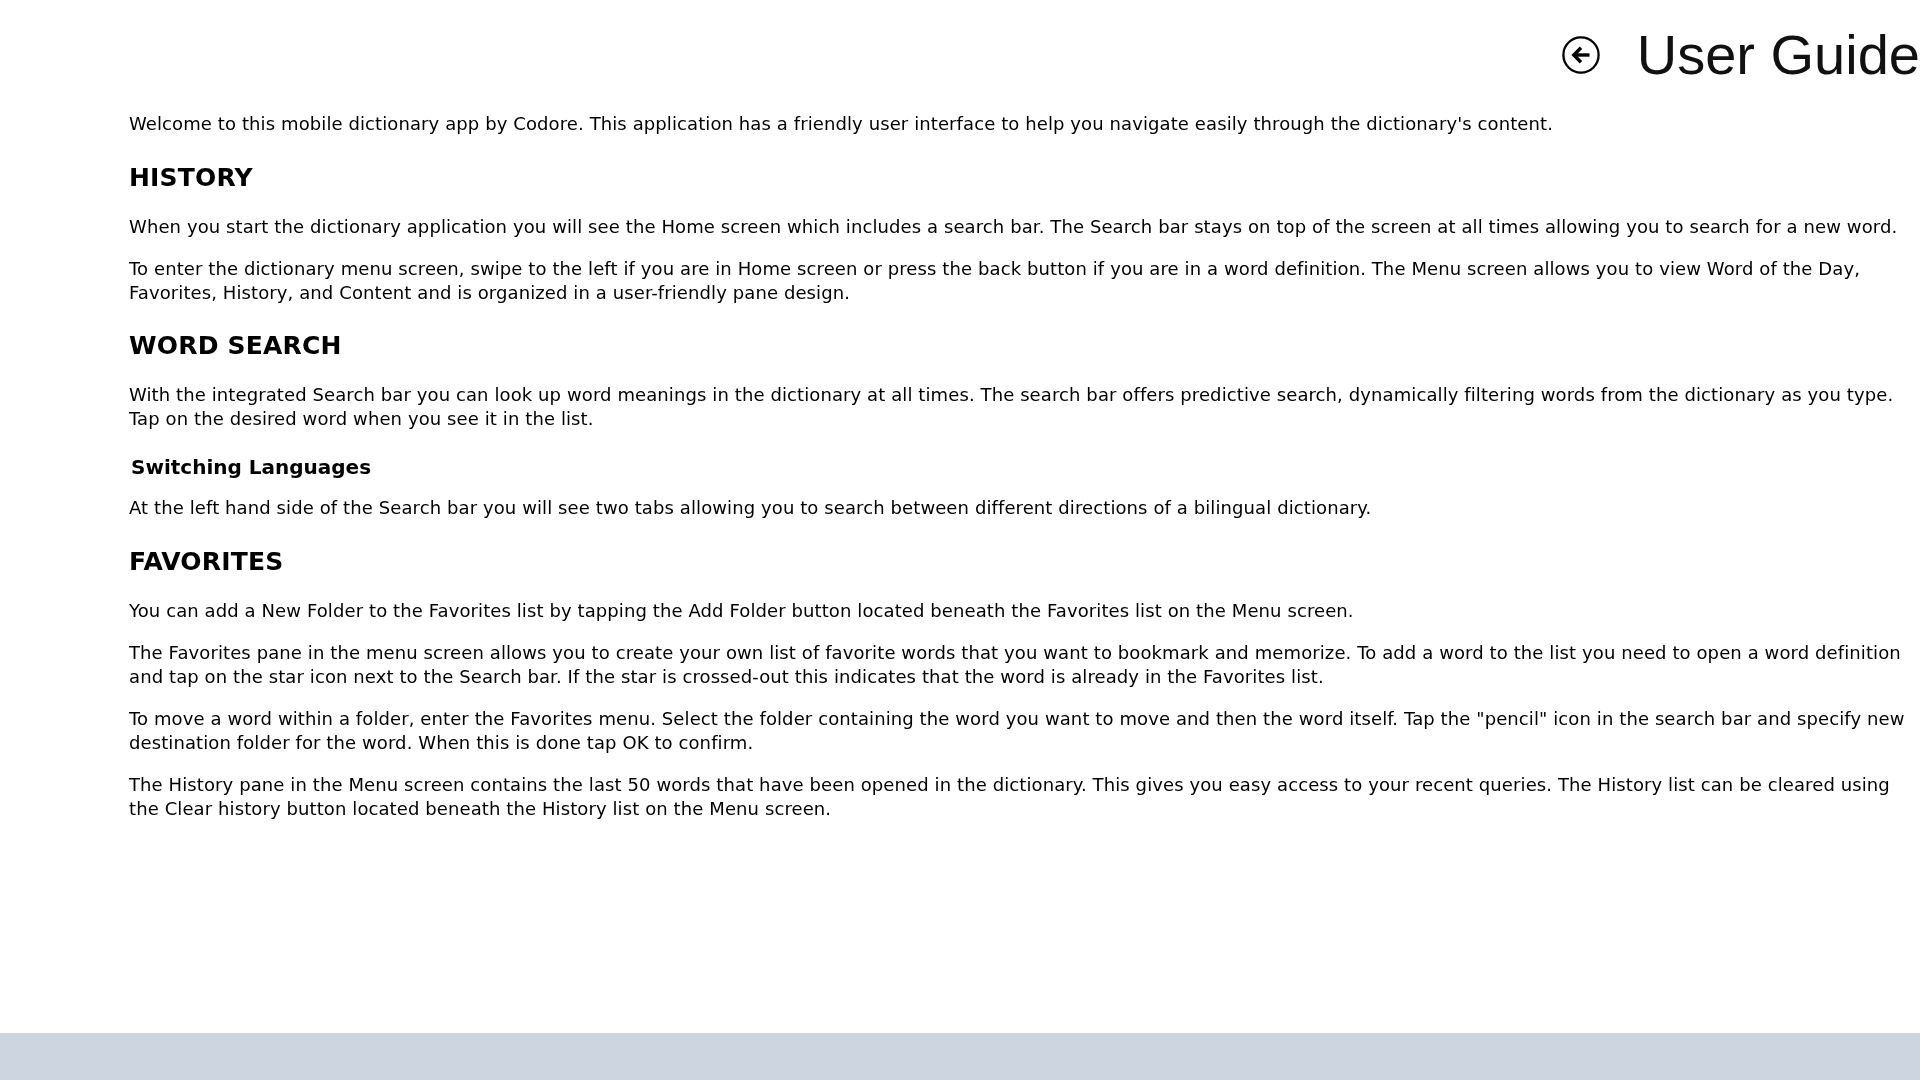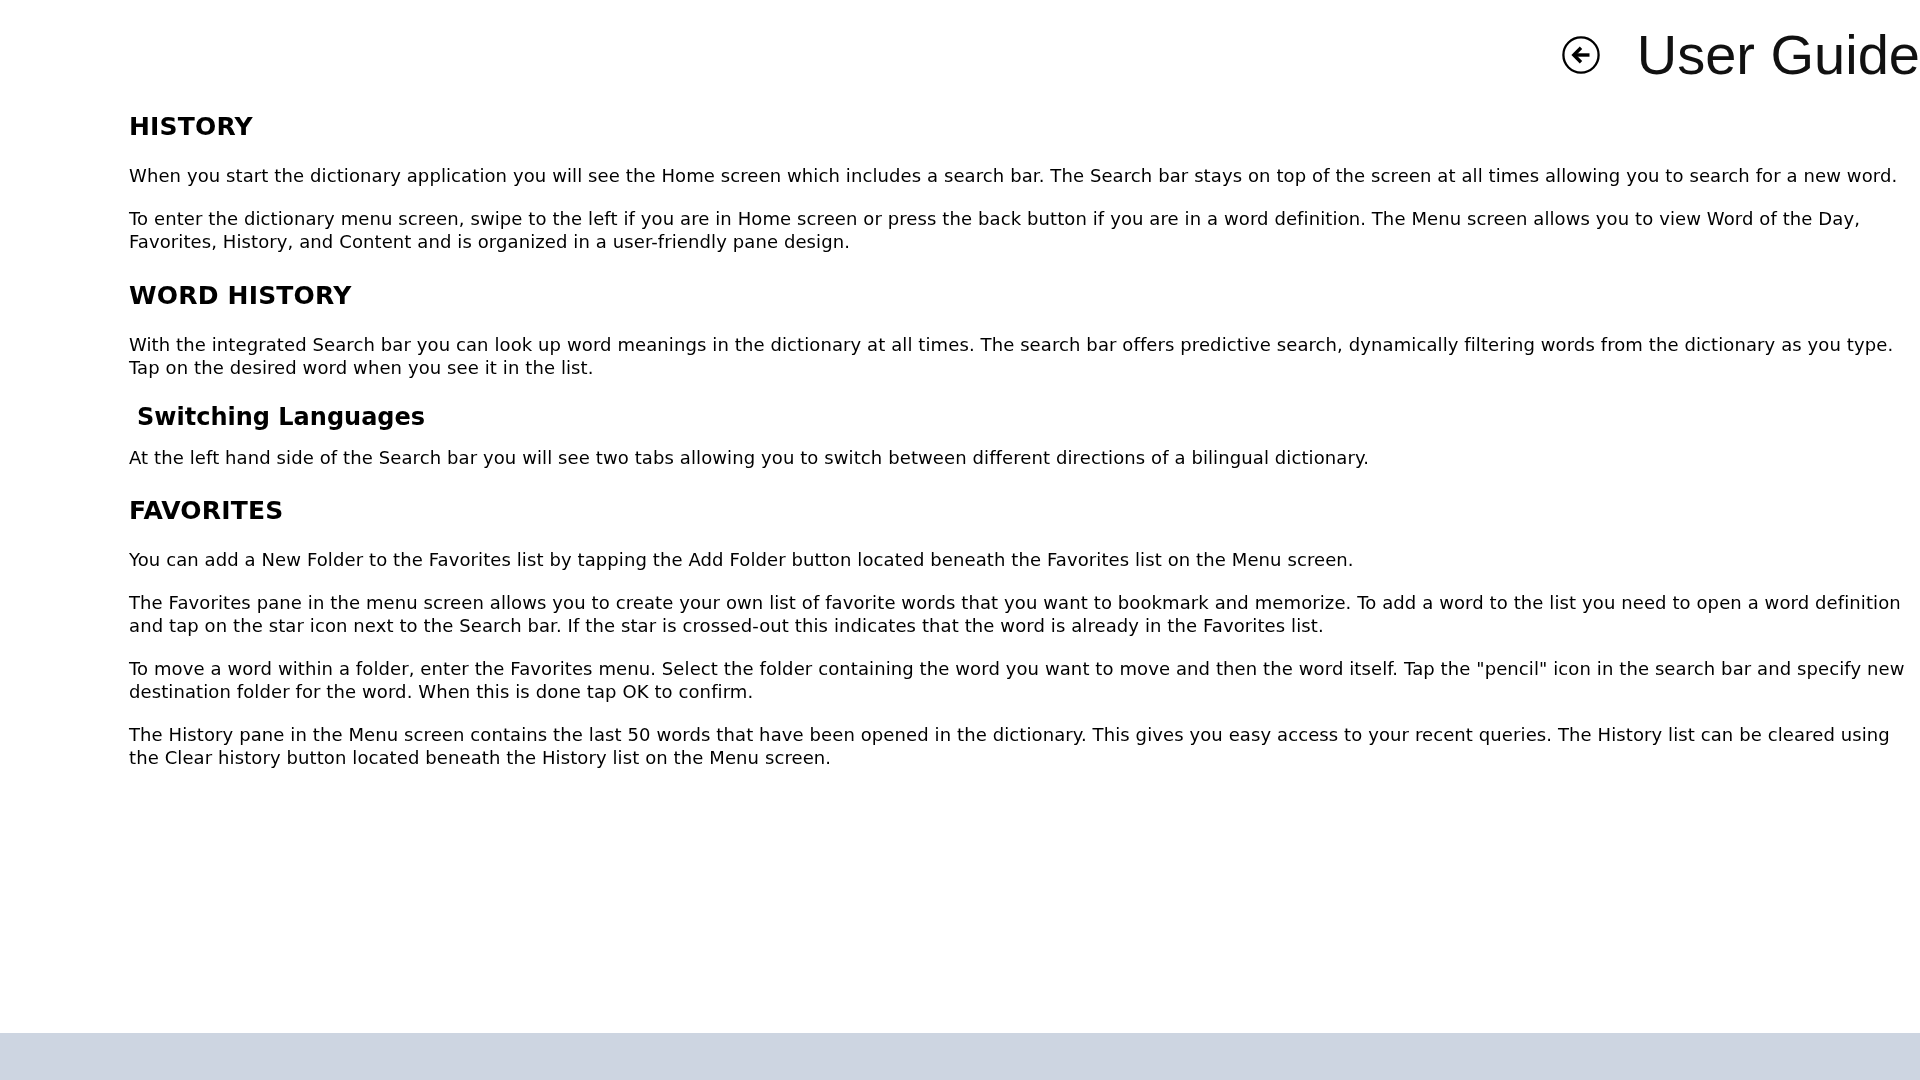--- a/index.html
+++ b/index.html
@@ -50,24 +50,24 @@
     letter-spacing: 0.1px;
   }
   .content h2 {
     font-size: 25px;
     line-height: 30px;
     font-weight: bold;
     margin: 27px 0 22px 0;
     letter-spacing: 0.2px;
   }
   .content h3 {
-    font-size: 24px;
+    font-size: 20px;
     line-height: 26px;
     font-weight: bold;
-    margin: 24px 0 16px 8px;
+    margin: 24px 0 16px 2px;
   }
   .bottom-bar {
     position: absolute;
     left: 0;
     bottom: 0;
     width: 100%;
     height: 47px;
   }
 </style>
 </head>
@@ -80,29 +80,30 @@
         <circle cx="20" cy="20" r="17.6" fill="none" stroke="#000000" stroke-width="2.3"></circle>
         <path d="M28.5 20 H14" fill="none" stroke="#000000" stroke-width="3.4"></path>
         <path d="M20 12.8 L12.8 20 L20 27.2" fill="none" stroke="#000000" stroke-width="3.4" stroke-linejoin="miter"></path>
       </svg>
     </span>
   </button>
   <div class="page-title">User Guide</div>
 </div>
 
 <div class="content">
+  <p>Welcome to this mobile dictionary app by Codore. This application has a friendly user interface to help you navigate easily through the dictionary's content.</p>
 
   <h2>HISTORY</h2>
   <p>When you start the dictionary application you will see the Home screen which includes a search bar. The Search bar stays on top of the screen at all times allowing you to search for a new word.</p>
   <p>To enter the dictionary menu screen, swipe to the left if you are in Home screen or press the back button if you are in a word definition. The Menu screen allows you to view Word of the Day, Favorites, History, and Content and is organized in a user-friendly pane design.</p>
 
-  <h2>WORD HISTORY</h2>
+  <h2>WORD SEARCH</h2>
   <p>With the integrated Search bar you can look up word meanings in the dictionary at all times. The search bar offers predictive search, dynamically filtering words from the dictionary as you type. Tap on the desired word when you see it in the list.</p>
   <h3>Switching Languages</h3>
-  <p>At the left hand side of the Search bar you will see two tabs allowing you to switch between different directions of a bilingual dictionary.</p>
+  <p>At the left hand side of the Search bar you will see two tabs allowing you to search between different directions of a bilingual dictionary.</p>
 
   <h2>FAVORITES</h2>
   <p>You can add a New Folder to the Favorites list by tapping the Add Folder button located beneath the Favorites list on the Menu screen.</p>
   <p>The Favorites pane in the menu screen allows you to create your own list of favorite words that you want to bookmark and memorize. To add a word to the list you need to open a word definition and tap on the star icon next to the Search bar. If the star is crossed-out this indicates that the word is already in the Favorites list.</p>
   <p>To move a word within a folder, enter the Favorites menu. Select the folder containing the word you want to move and then the word itself. Tap the "pencil" icon in the search bar and specify new destination folder for the word. When this is done tap OK to confirm.</p>
 
   <p>The History pane in the Menu screen contains the last 50 words that have been opened in the dictionary. This gives you easy access to your recent queries. The History list can be cleared using the Clear history button located beneath the History list on the Menu screen.</p>
 </div>
 
 <div class="bottom-bar" style="background: rgb(205, 213, 225);"></div>

